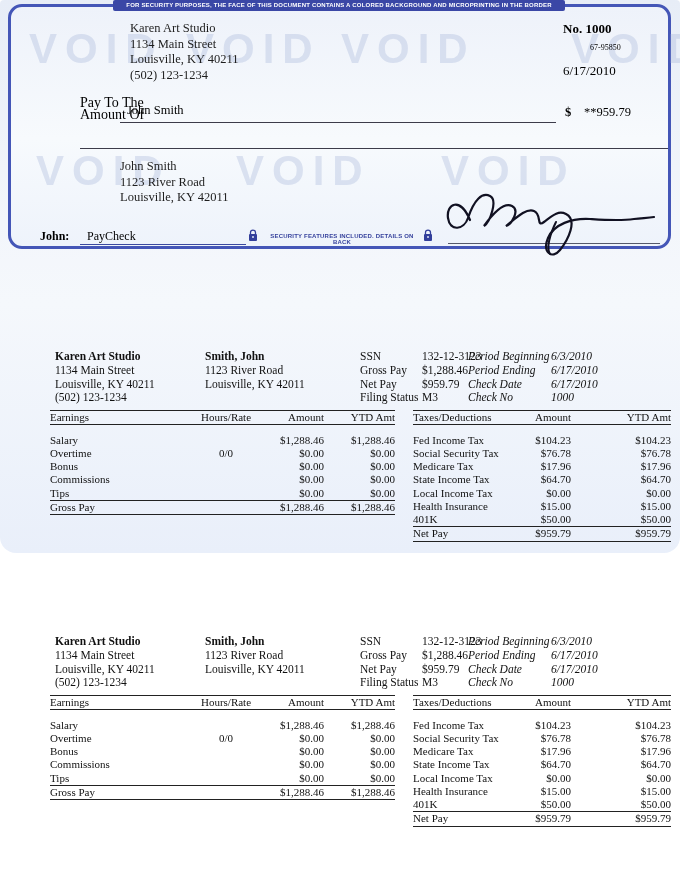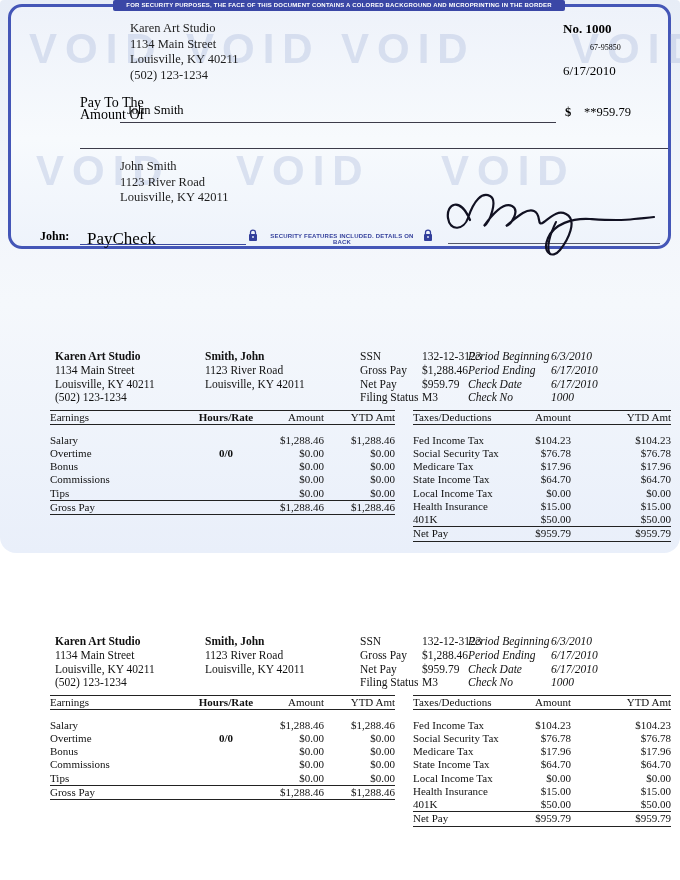--- a/index.html
+++ b/index.html
@@ -29,21 +29,21 @@
   .check-date { position:absolute; left:563px; top:63px; font-size:13px; z-index:2; }
   .payto-label { position:absolute; left:80px; top:97px; font-size:14px; font-weight:normal; line-height:12px; z-index:2; }
   .payee-name { position:absolute; left:127px; top:103px; font-size:12.5px; z-index:2; }
   .payee-rule { position:absolute; left:120px; top:122px; width:436px; border-bottom:1.2px solid #3c3c4a; z-index:2; }
   .dollar-sign { position:absolute; left:565px; top:105px; font-size:12.5px; font-weight:bold; z-index:2; }
   .amount-numeric { position:absolute; left:584px; top:105px; font-size:12.5px; z-index:2; }
   .amount-words { position:absolute; left:85px; top:131px; font-size:12.5px; z-index:2; }
   .words-rule { position:absolute; left:80px; top:148px; width:588px; border-bottom:1.2px solid #3c3c4a; z-index:2; }
   .payee-address { position:absolute; left:120px; top:159px; z-index:2; }
   .memo-label { position:absolute; left:40px; top:229px; font-size:12px; font-weight:bold; z-index:2; }
-  .memo-value { position:absolute; left:87px; top:229px; font-size:17px; z-index:2; }
+  .memo-value { position:absolute; left:87px; top:229px; font-size:12px; z-index:2; }
   .memo-rule { position:absolute; left:80px; top:244px; width:166px; border-bottom:1.4px solid #3a49a0; z-index:2; }
   .security-note { position:absolute; left:263px; top:233px; width:158px; text-align:center;
     font-family:"Liberation Sans", sans-serif; font-size:6px; font-weight:bold;
     color:#333f9b; letter-spacing:.2px; z-index:2; }
   .lock { position:absolute; top:228px; z-index:2; }
   .lock-1 { left:248px; } .lock-2 { left:423px; }
   .sig-rule { position:absolute; left:448px; top:243px; width:212px; border-bottom:1.4px solid #55596a; z-index:2; }
   .signature { position:absolute; left:438px; top:178px; z-index:3; }
 
   .micr { position:absolute; left:112px; top:251px; font-family:"DejaVu Sans Mono", monospace;
@@ -67,21 +67,21 @@
   table.earnings { left:50px; top:60px; width:345px; }
   table.deductions { left:413px; top:60px; width:258px; }
   .earnings col.c-label { width:140px; } .earnings col.c-hours { width:72px; }
   .earnings col.c-amt { width:62px; } .earnings col.c-ytd { width:71px; }
   .deductions col.c-label { width:106px; } .deductions col.c-amt { width:52px; }
   .deductions col.c-ytd { width:100px; }
   .stub-table td { height:13.2px; line-height:13.2px; padding:0; white-space:nowrap; overflow:hidden; }
   .stub-table .t-hdr td { height:14px; border-top:1.2px solid #222; border-bottom:1.2px solid #222; }
   .stub-table .t-spacer td { height:9px; border:none; }
   .stub-table .t-total td { border-top:1.2px solid #222; border-bottom:1.2px solid #222; height:14.5px; }
-  .ta-c { text-align:center;font-weight:bold; } .ta-r { text-align:right; }
+  .ta-c { text-align:center; } .ta-r { text-align:right; }
 </style>
 </head>
 <body>
 
 <div class="page">
 
   <div class="scan-region"></div>
 
   <div class="check">
     <div class="void" style="left:18px; top:18px;">VOID</div>

